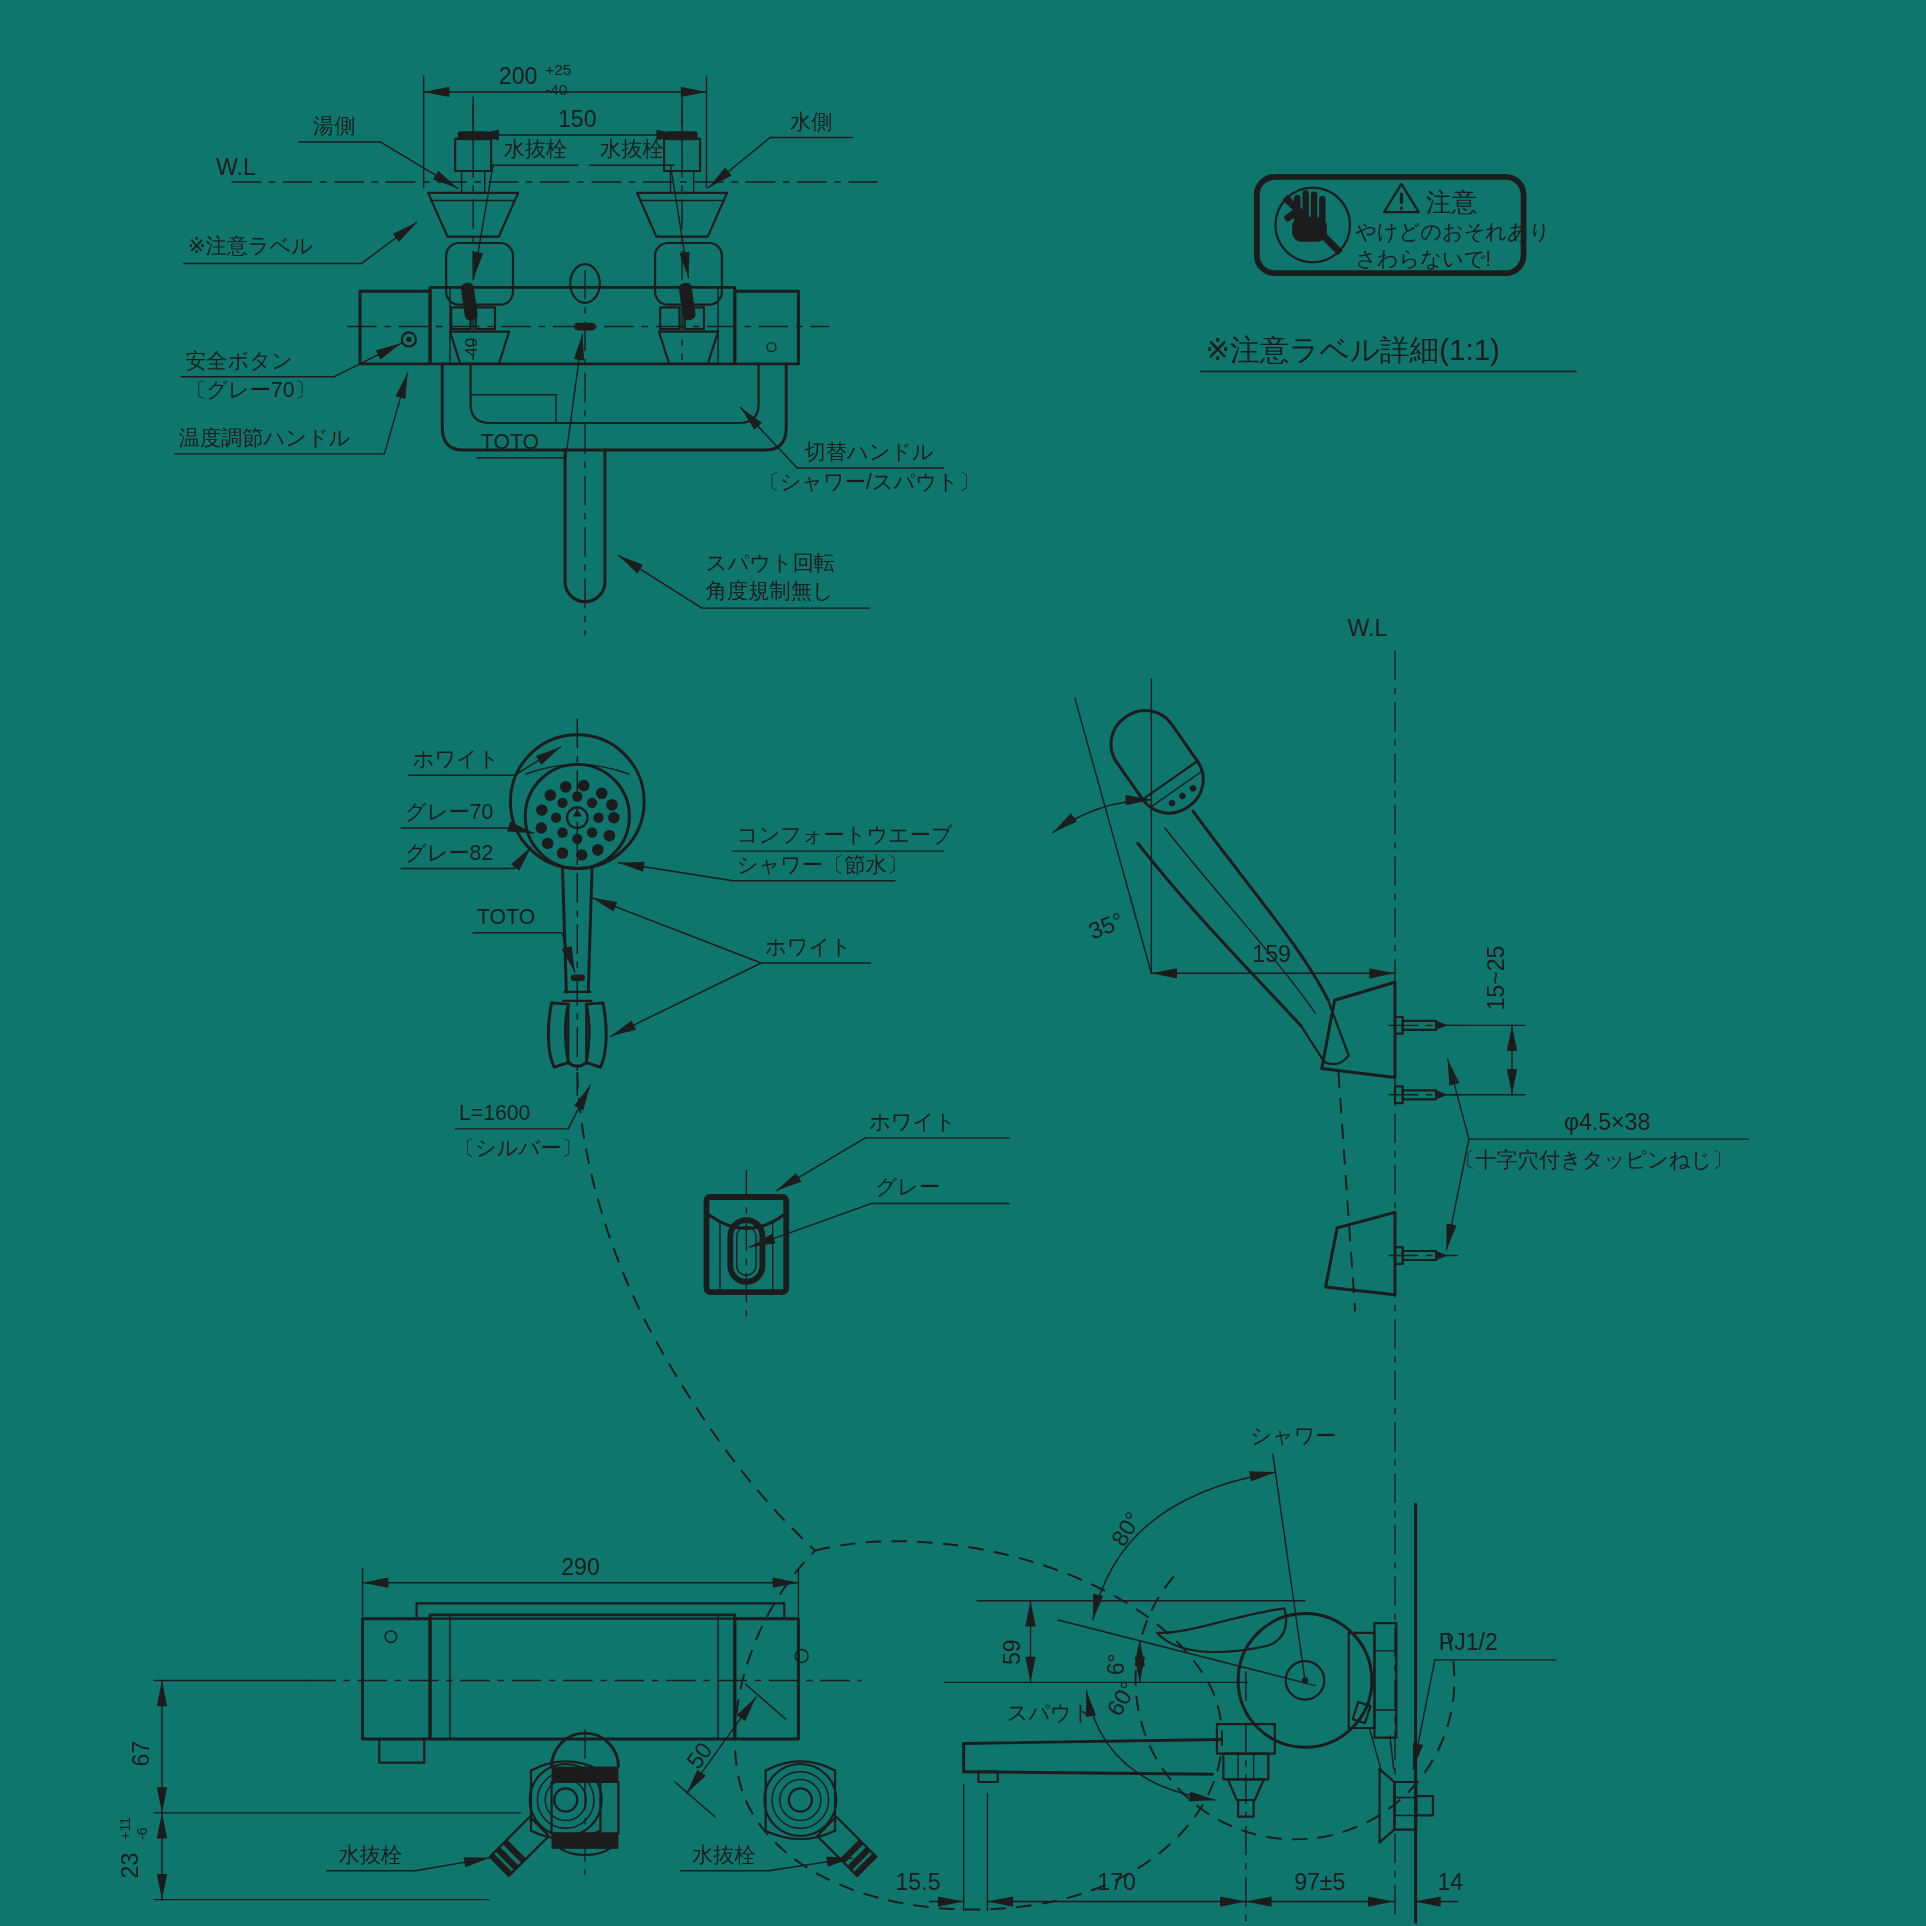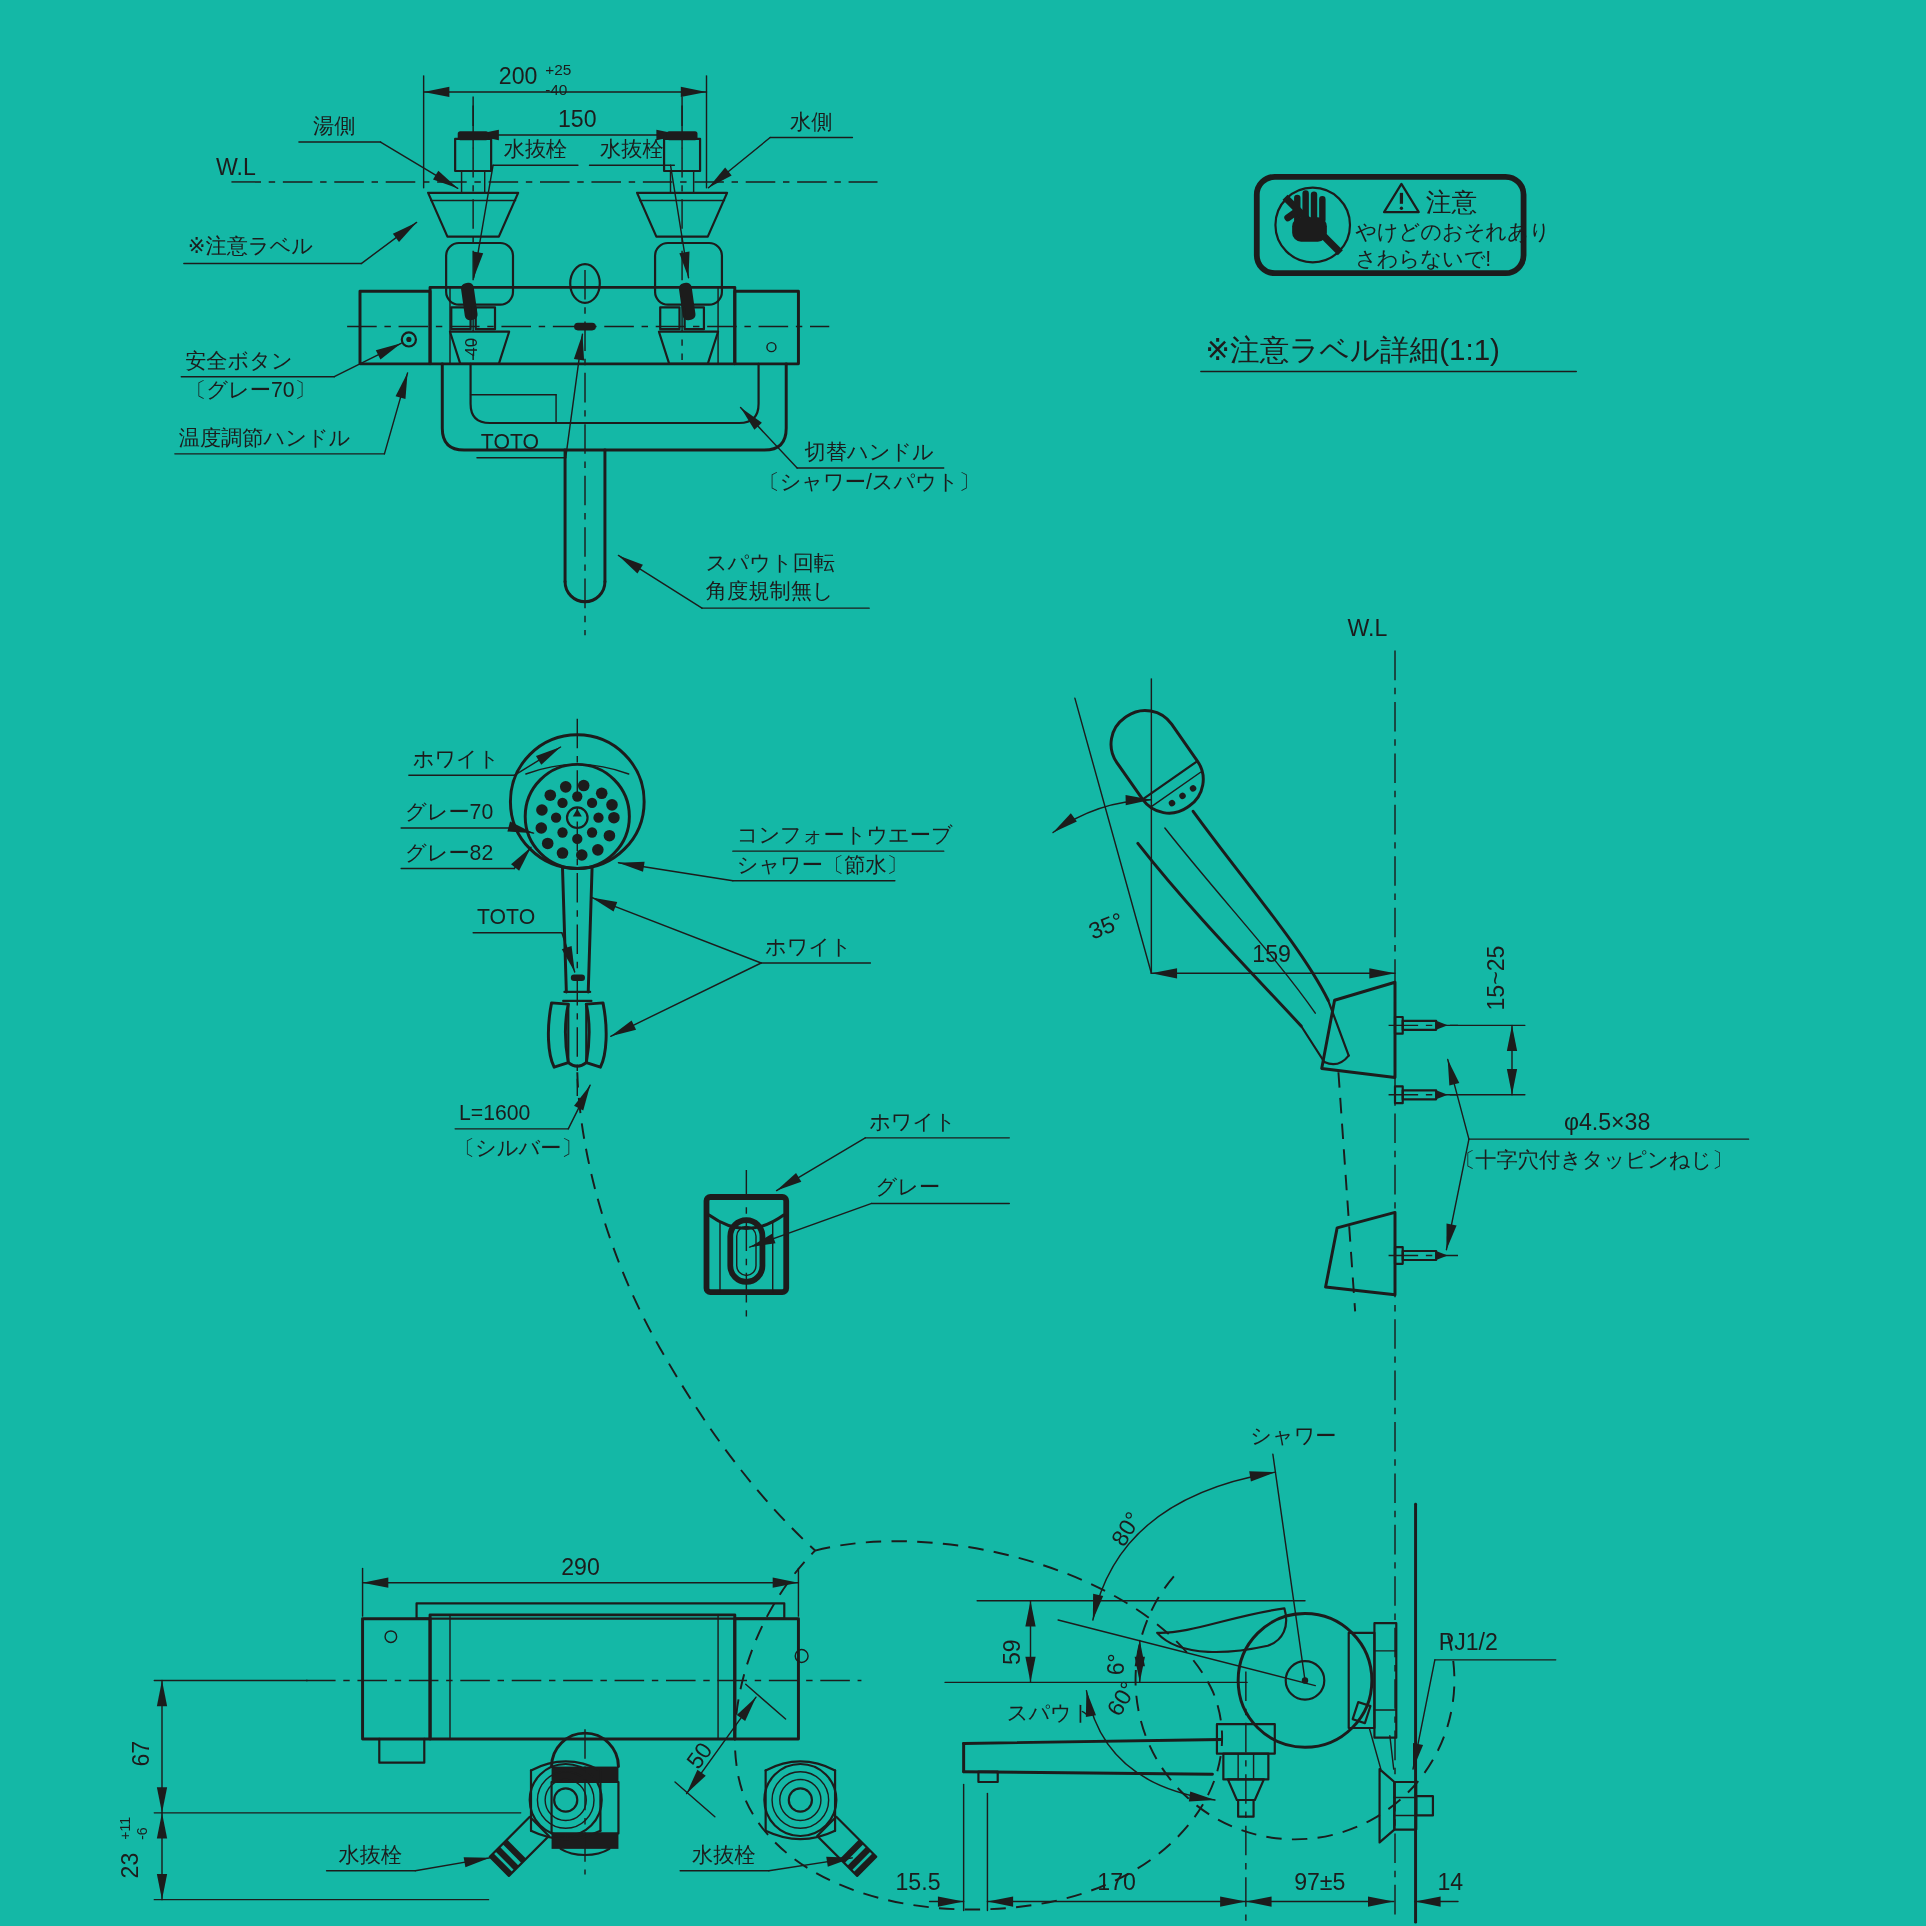--- a/index.html
+++ b/index.html
@@ -1,16 +1,16 @@
 <!DOCTYPE html>
 <html style="font-size:10.3px"><head>
 <meta charset="utf-8">
 <style>
   html,body{margin:0;padding:0;background:#ffffff;}
-  #page{position:relative;width:1926px;height:1926px;background:#14b8a6;overflow:hidden;}
+  #page{position:relative;width:1926px;height:1926px;background:#0f766e;overflow:hidden;}
   svg{position:absolute;left:0;top:0;}
   svg text{font-family:"Liberation Sans","DejaVu Sans",sans-serif;fill:#1c1c1c;}
   .t22{font-size:22px}.t24{font-size:24px}.t26{font-size:26px}.t33{font-size:33px}
   .t36{font-size:36px}.t40{font-size:40px}.t46{font-size:46px}
   .mid{text-anchor:middle}.end{text-anchor:end}
   .ln{stroke:#1c1c1c;fill:none;stroke-width:3.4;stroke-linecap:round;stroke-linejoin:round}
   .b{stroke-width:4.6}.bb{stroke-width:9}
   .thin{stroke-width:2.2}
   .cl{stroke:#1c1c1c;fill:none;stroke-width:2.2;stroke-dasharray:46 12 10 12}
   .dsh{stroke:#1c1c1c;fill:none;stroke-width:3;stroke-dasharray:24 16}

